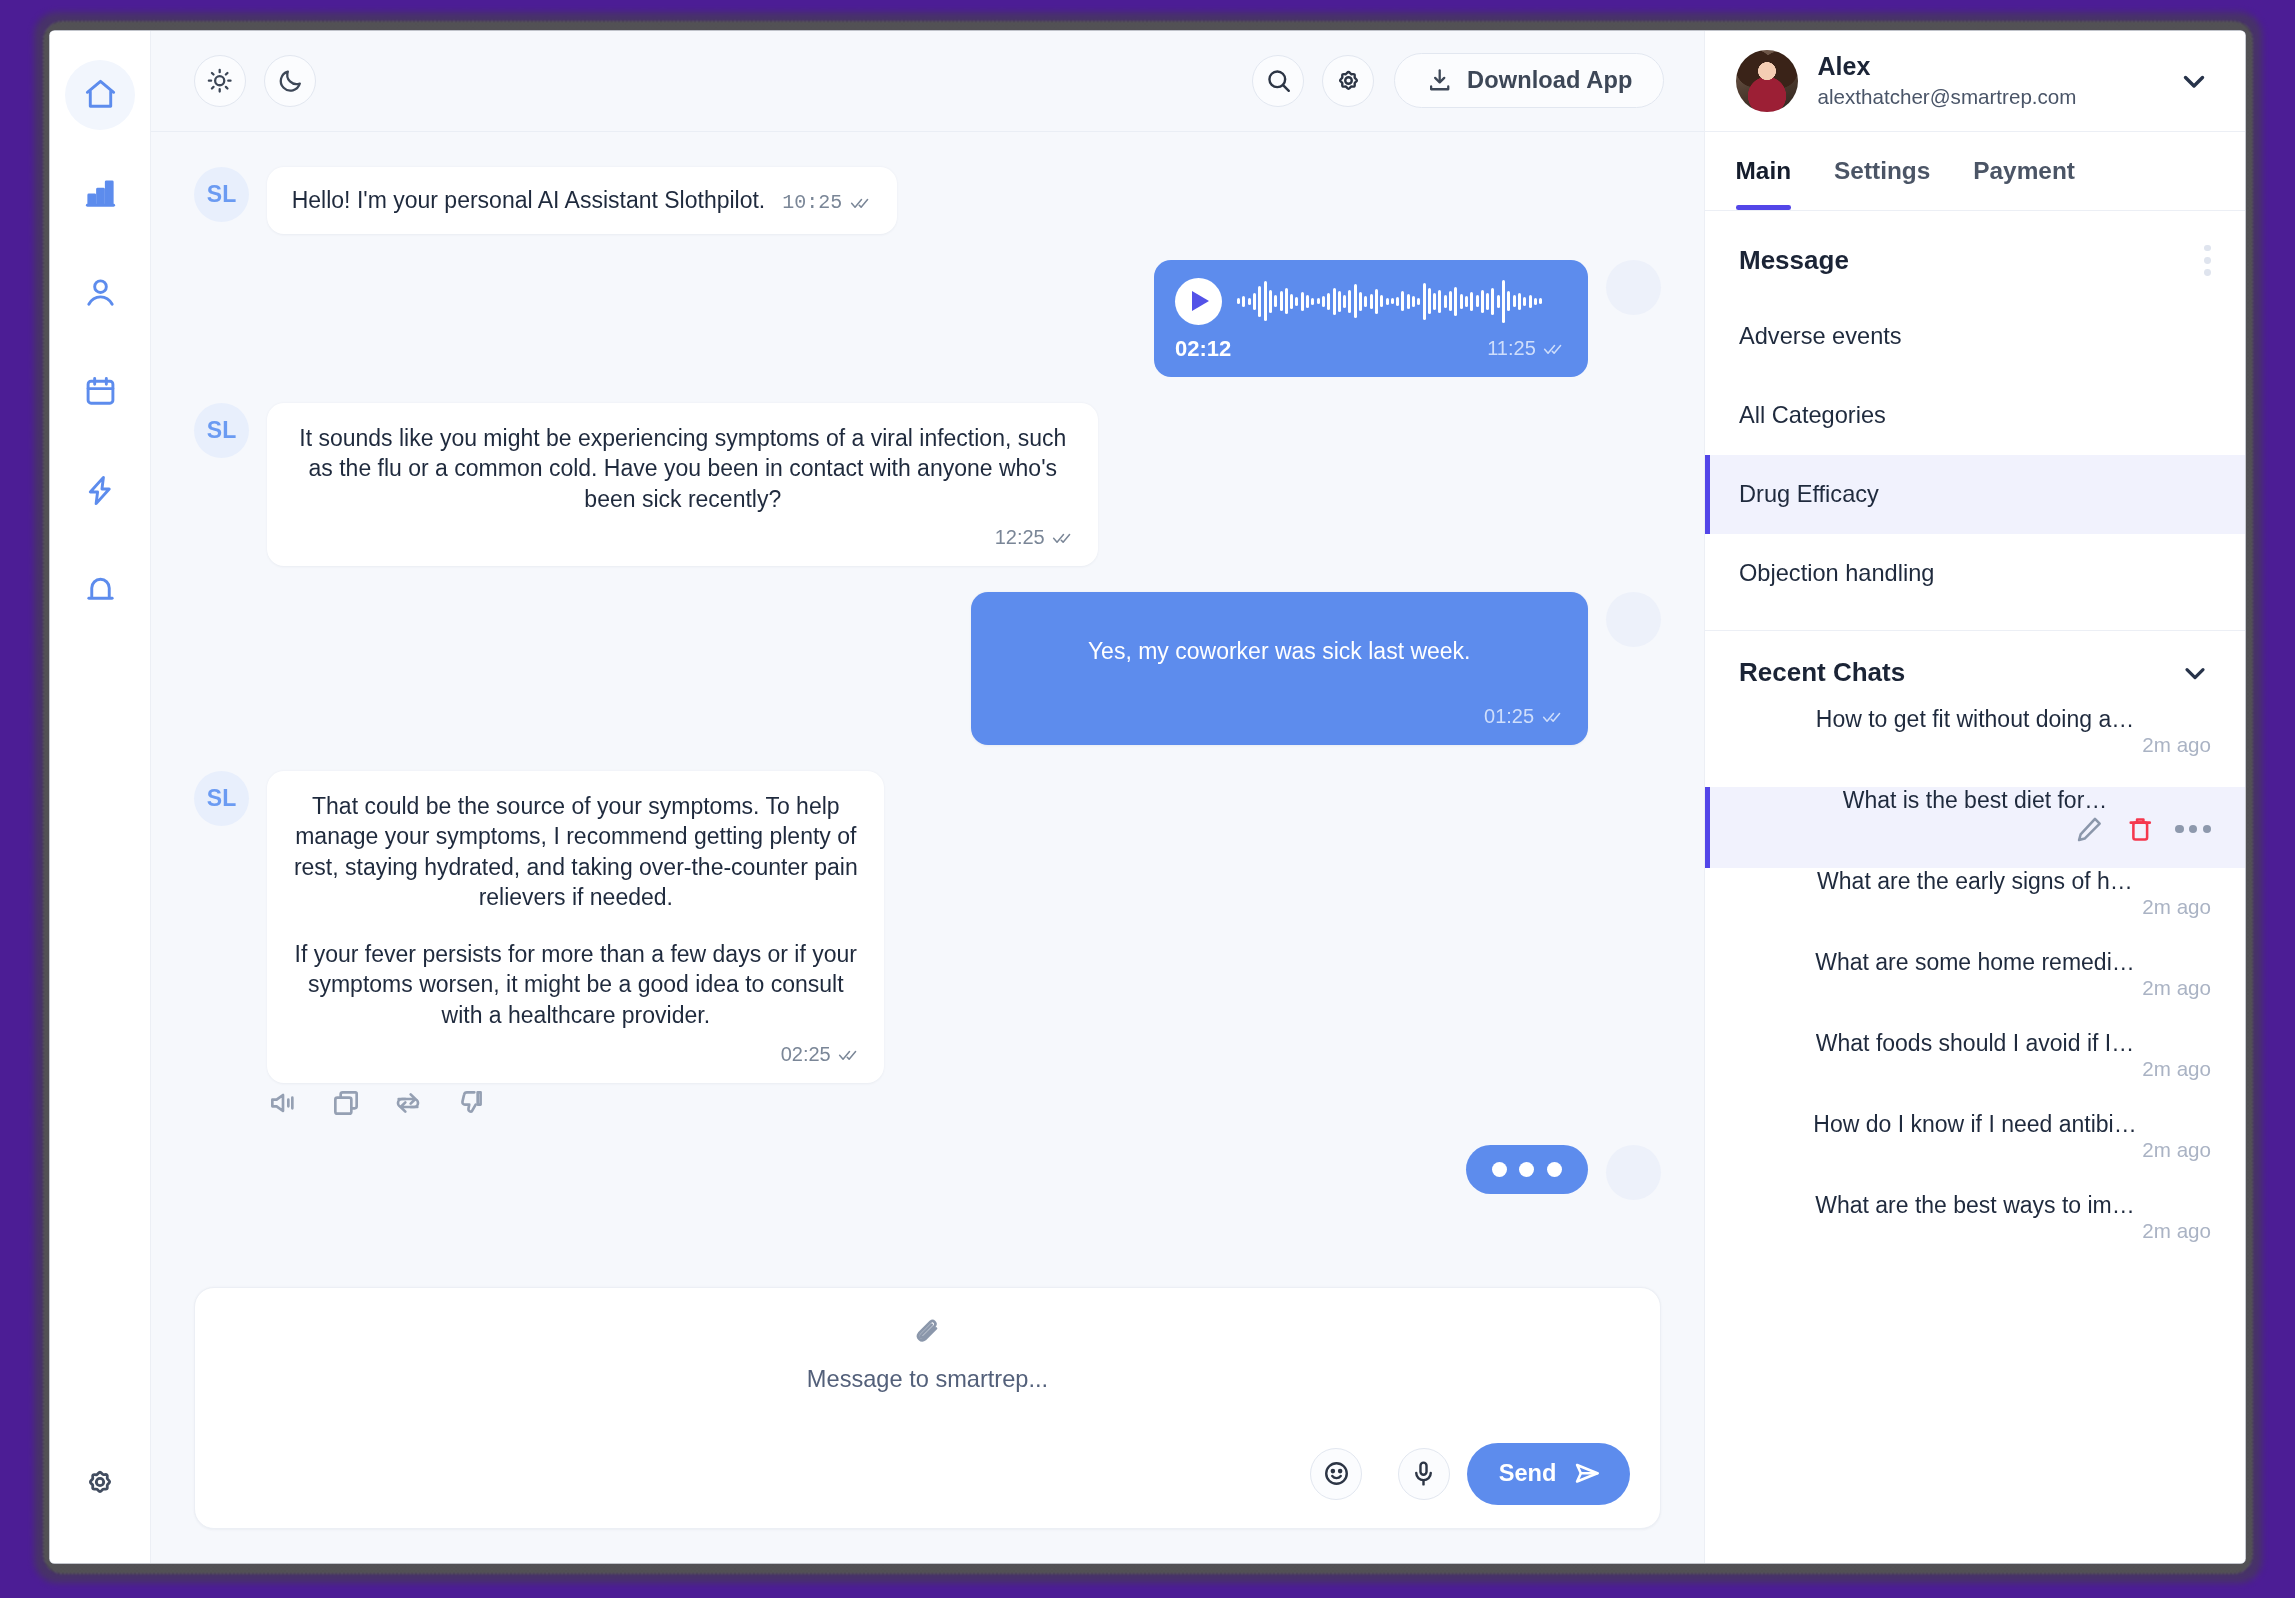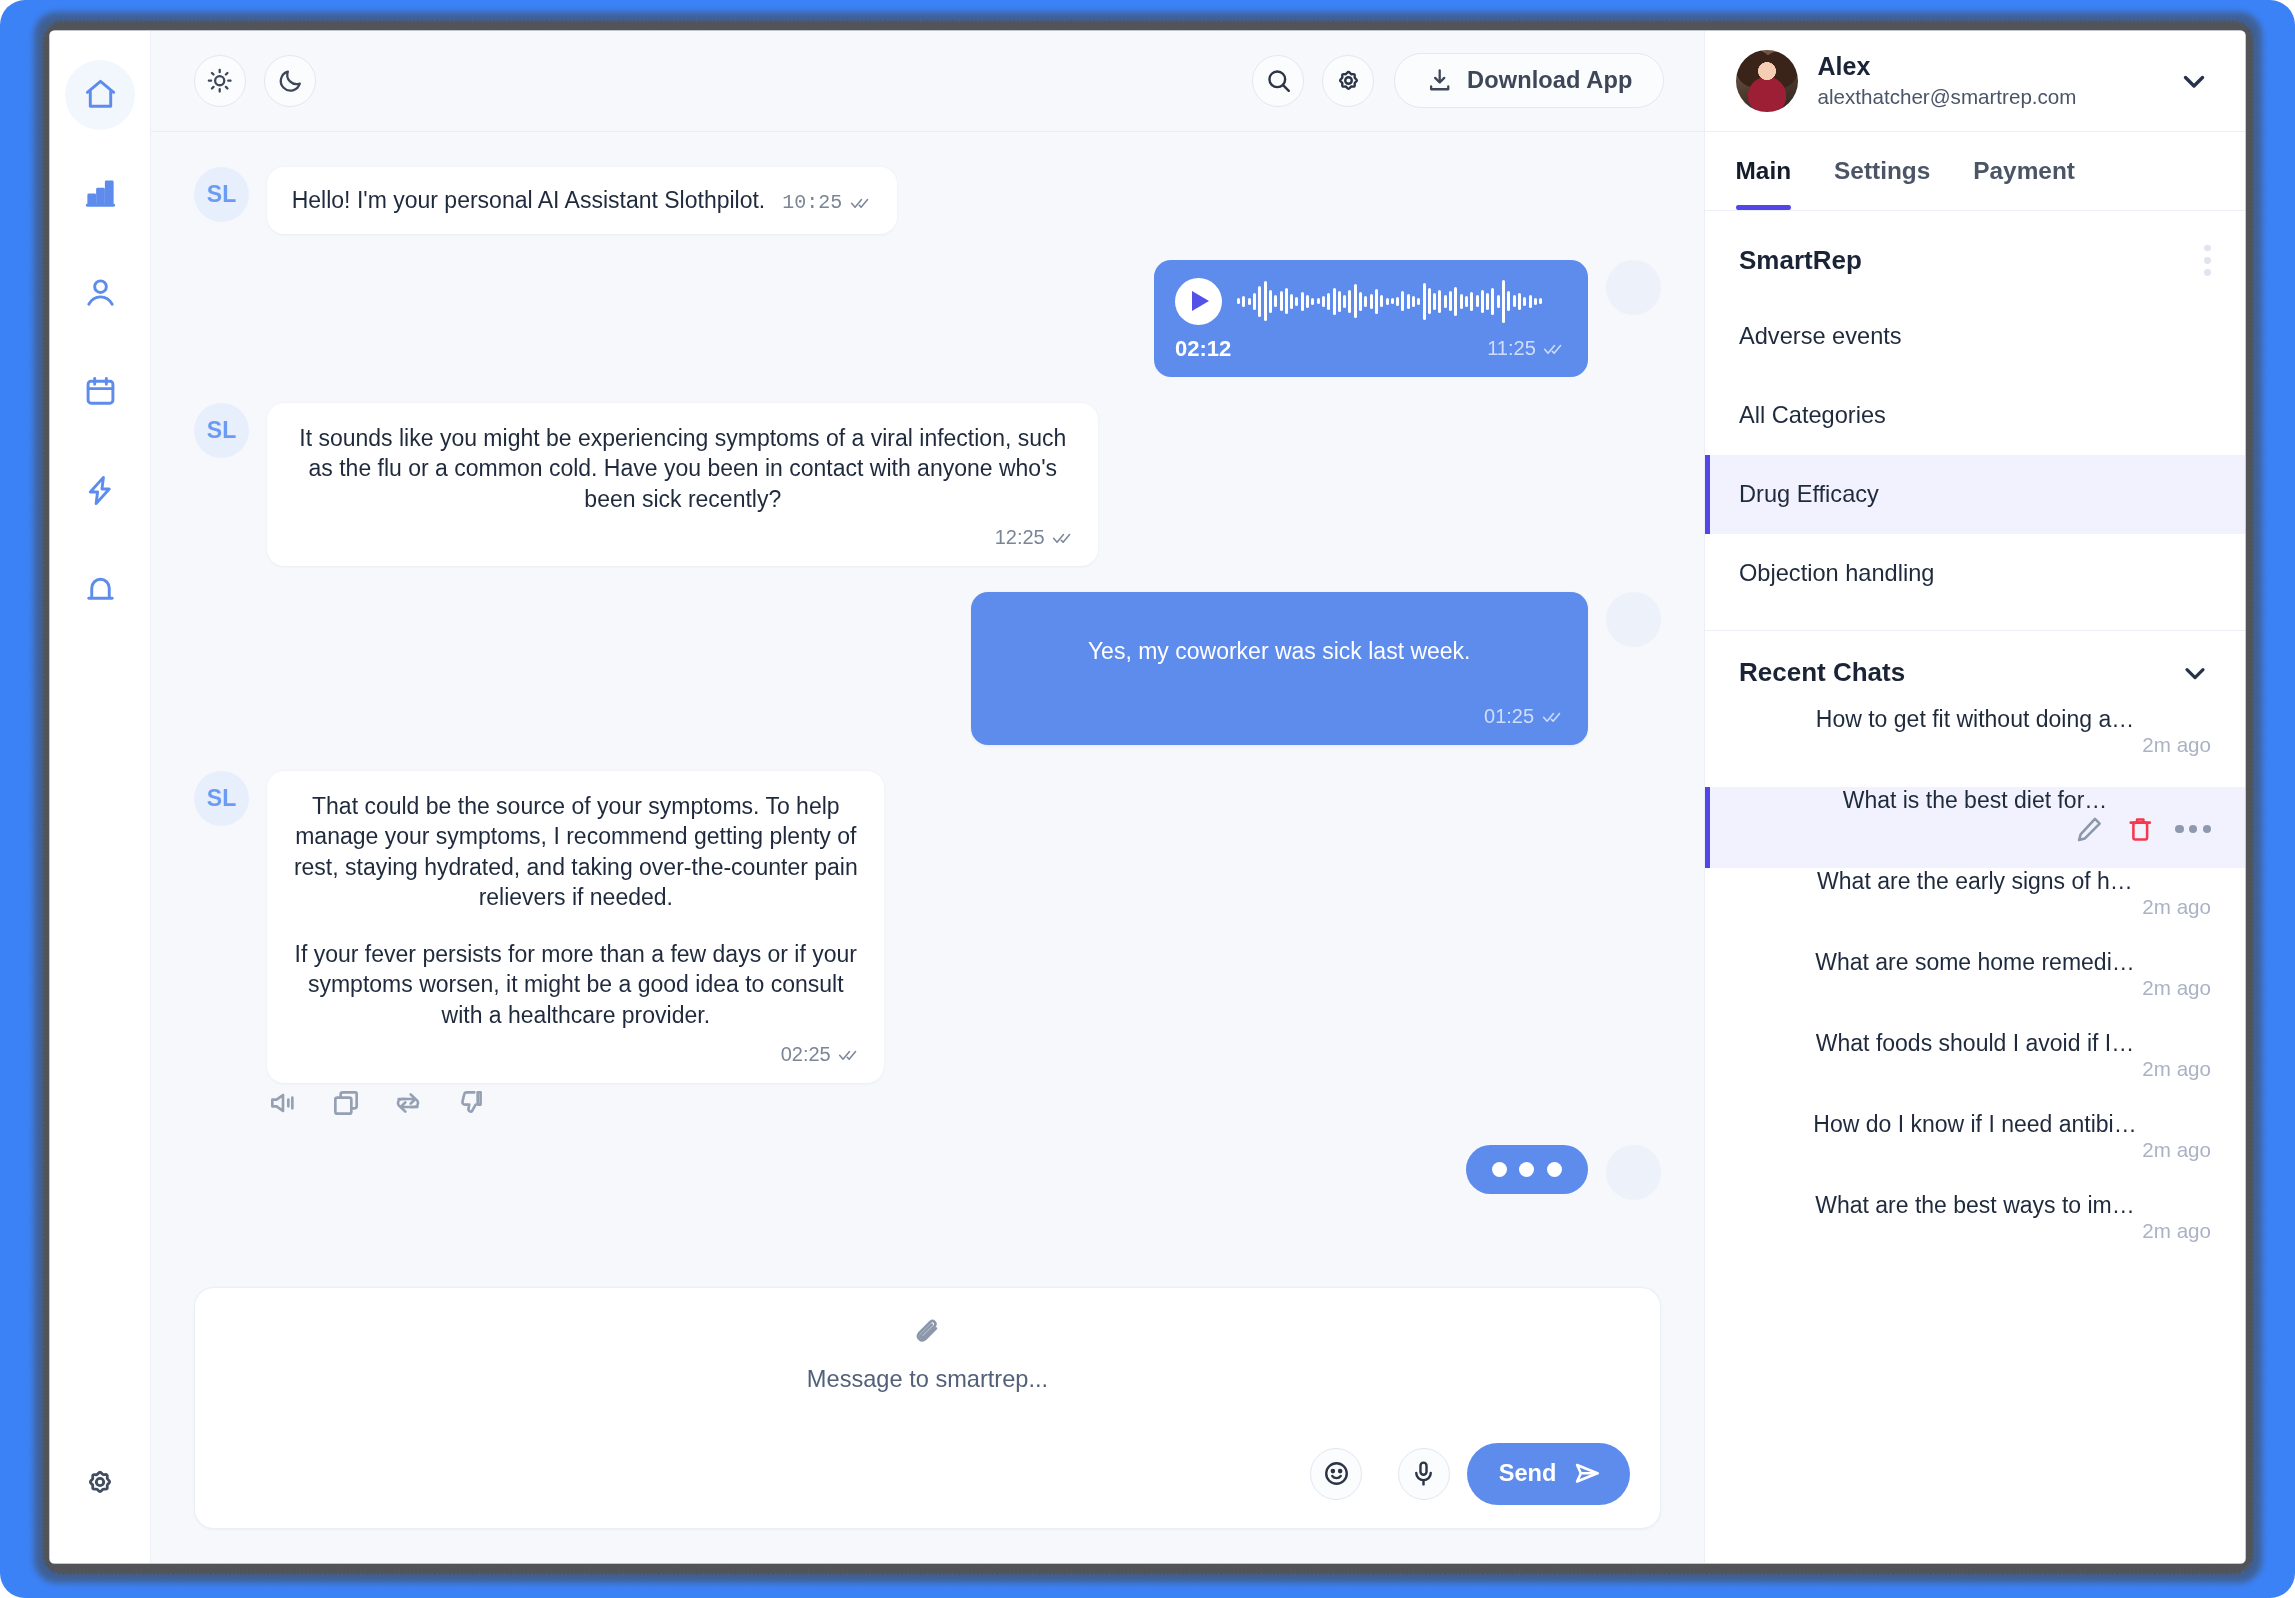--- a/index.html
+++ b/index.html
@@ -7,22 +7,21 @@
     width: 2295px; height: 1598px;
     background: #ffffff;
     font-family: "Liberation Sans", sans-serif;
     overflow: hidden;
   }
 
   
   #screen {
     position: relative;
     width: 2295px; height: 1598px;
-    background: #3b82f6;
-    border-radius: 25px;
+    background: #4c1d95;
   }
   .noise-frame {
     position: absolute;
     left: 43px; top: 21.3px;
     width: 2210px; height: 1553px;
     border-radius: 20px;
     background:
       repeating-conic-gradient(#1d1d1d 0% 25%, #8a8a8a 0% 50%) 0 0 / 3.8px 3.8px,
       #2b2b2b;
     filter: blur(1.1px);
@@ -735,21 +734,21 @@
 
       <div class="tabs">
         <div class="tab active">Main</div>
         <div class="tab">Settings</div>
         <div class="tab">Payment</div>
       </div>
 
       <div class="panel-body">
 
         <div class="sec-head">
-          <div class="sec-title">SmartRep</div>
+          <div class="sec-title">Message</div>
           <div class="kebab">
               <i></i>
               <i></i>
               <i></i>
             </div>
         </div>
 
         <div class="cat">Adverse events</div>
         <div class="cat">All Categories</div>
         <div class="cat active">Drug Efficacy</div>

